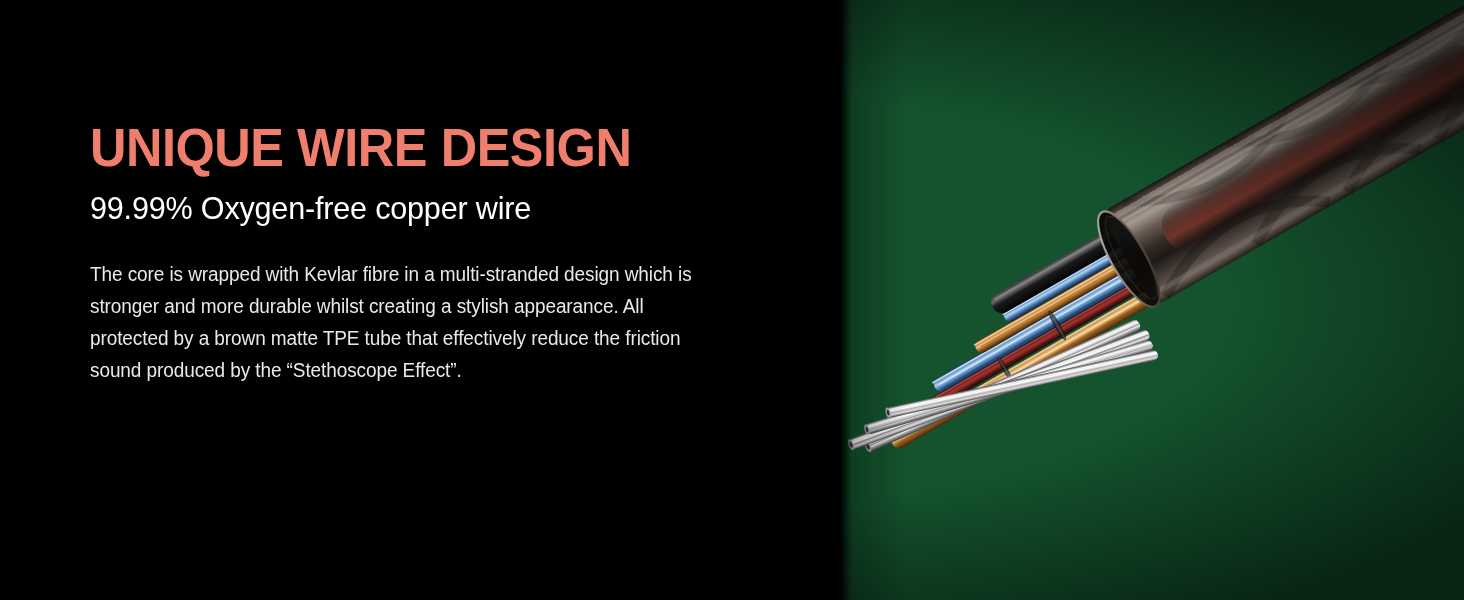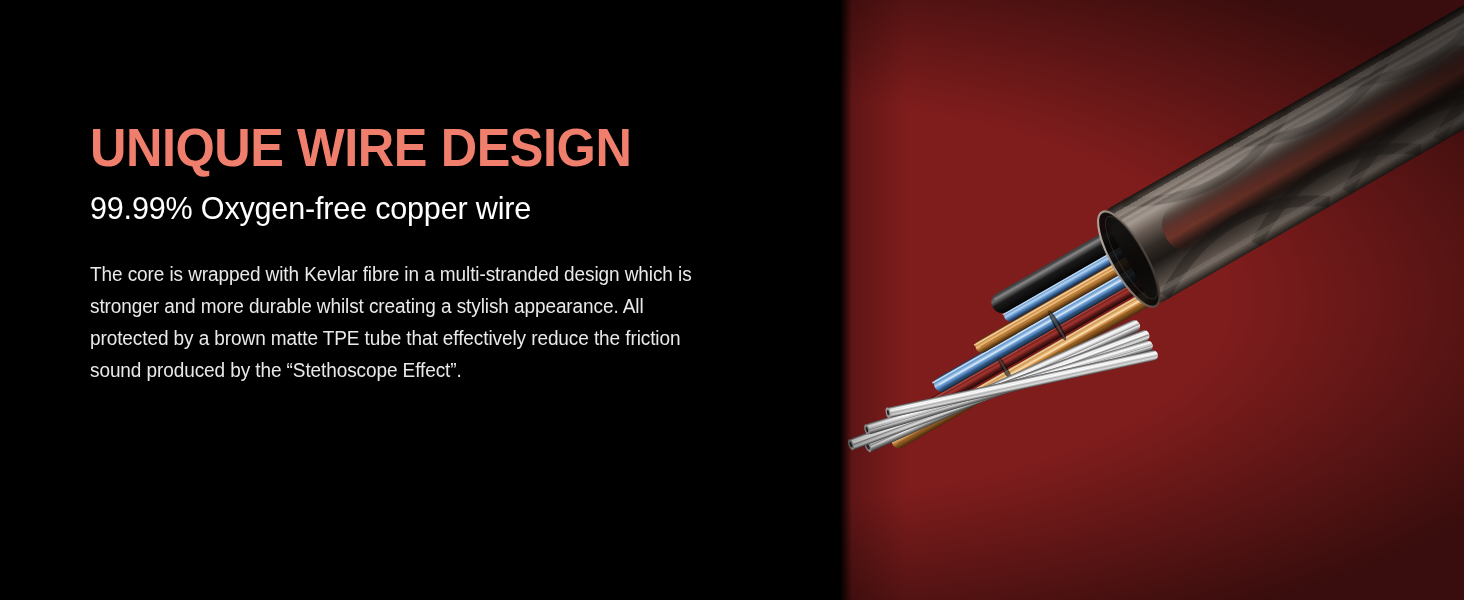--- a/index.html
+++ b/index.html
@@ -10,21 +10,21 @@
   }
   body {
     font-family: "Liberation Sans", sans-serif;
     -webkit-font-smoothing: antialiased;
   }
 
   #stage {
     position: relative;
     width: 1464px;
     height: 600px;
-    background: #7f1d1d;
+    background: #14532d;
     overflow: hidden;
   }
 
   
   .copy-block {
     position: absolute;
     left: 90px;
     top: 118px;
     width: 660px;
     z-index: 40;

